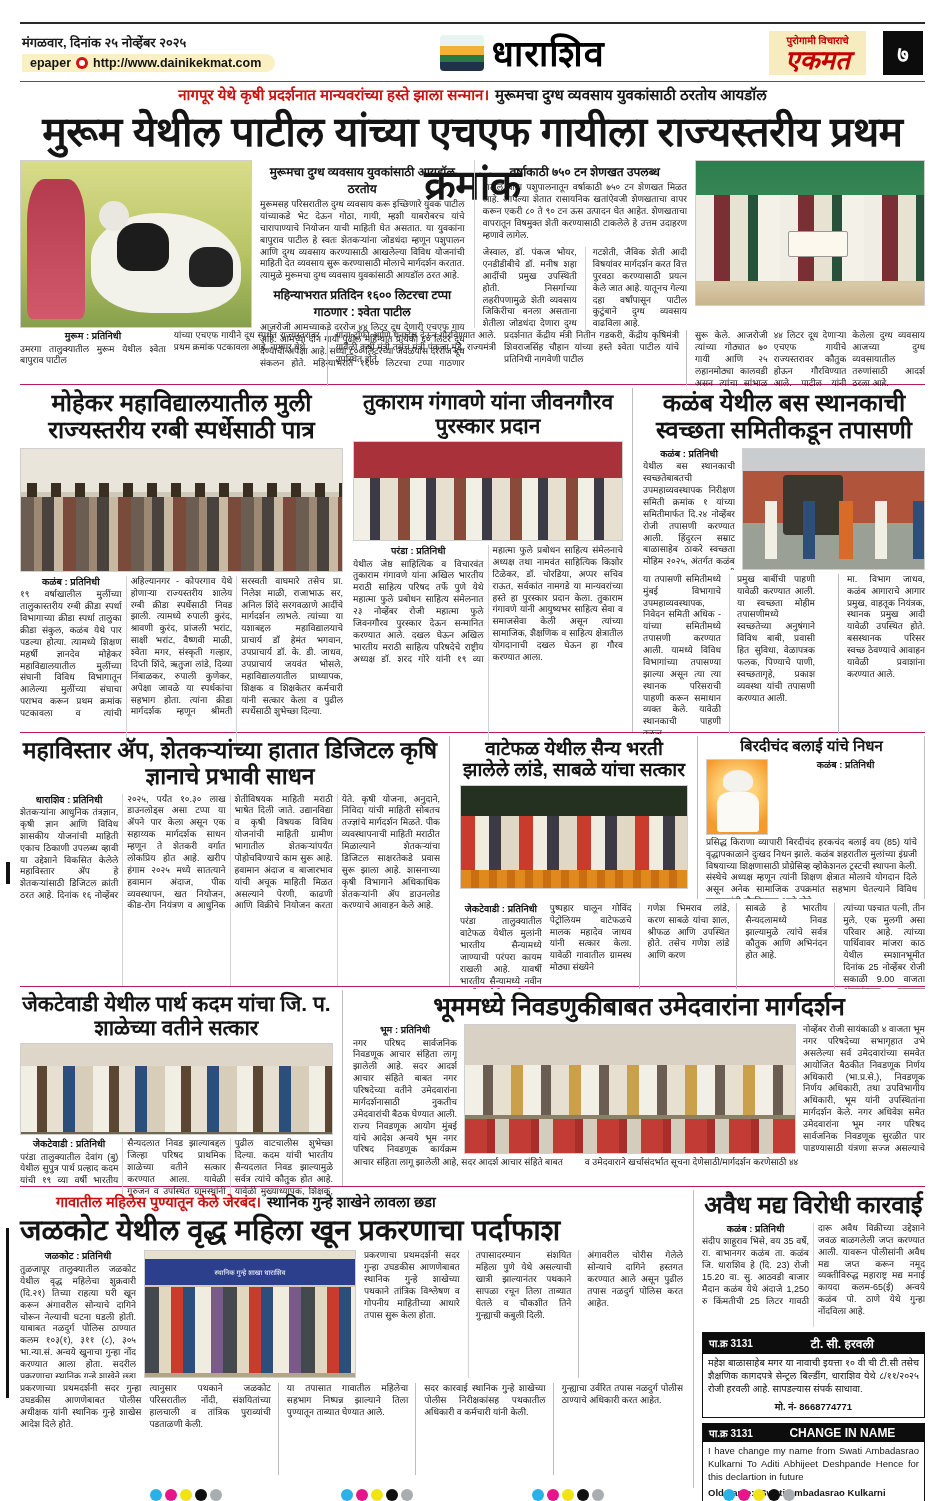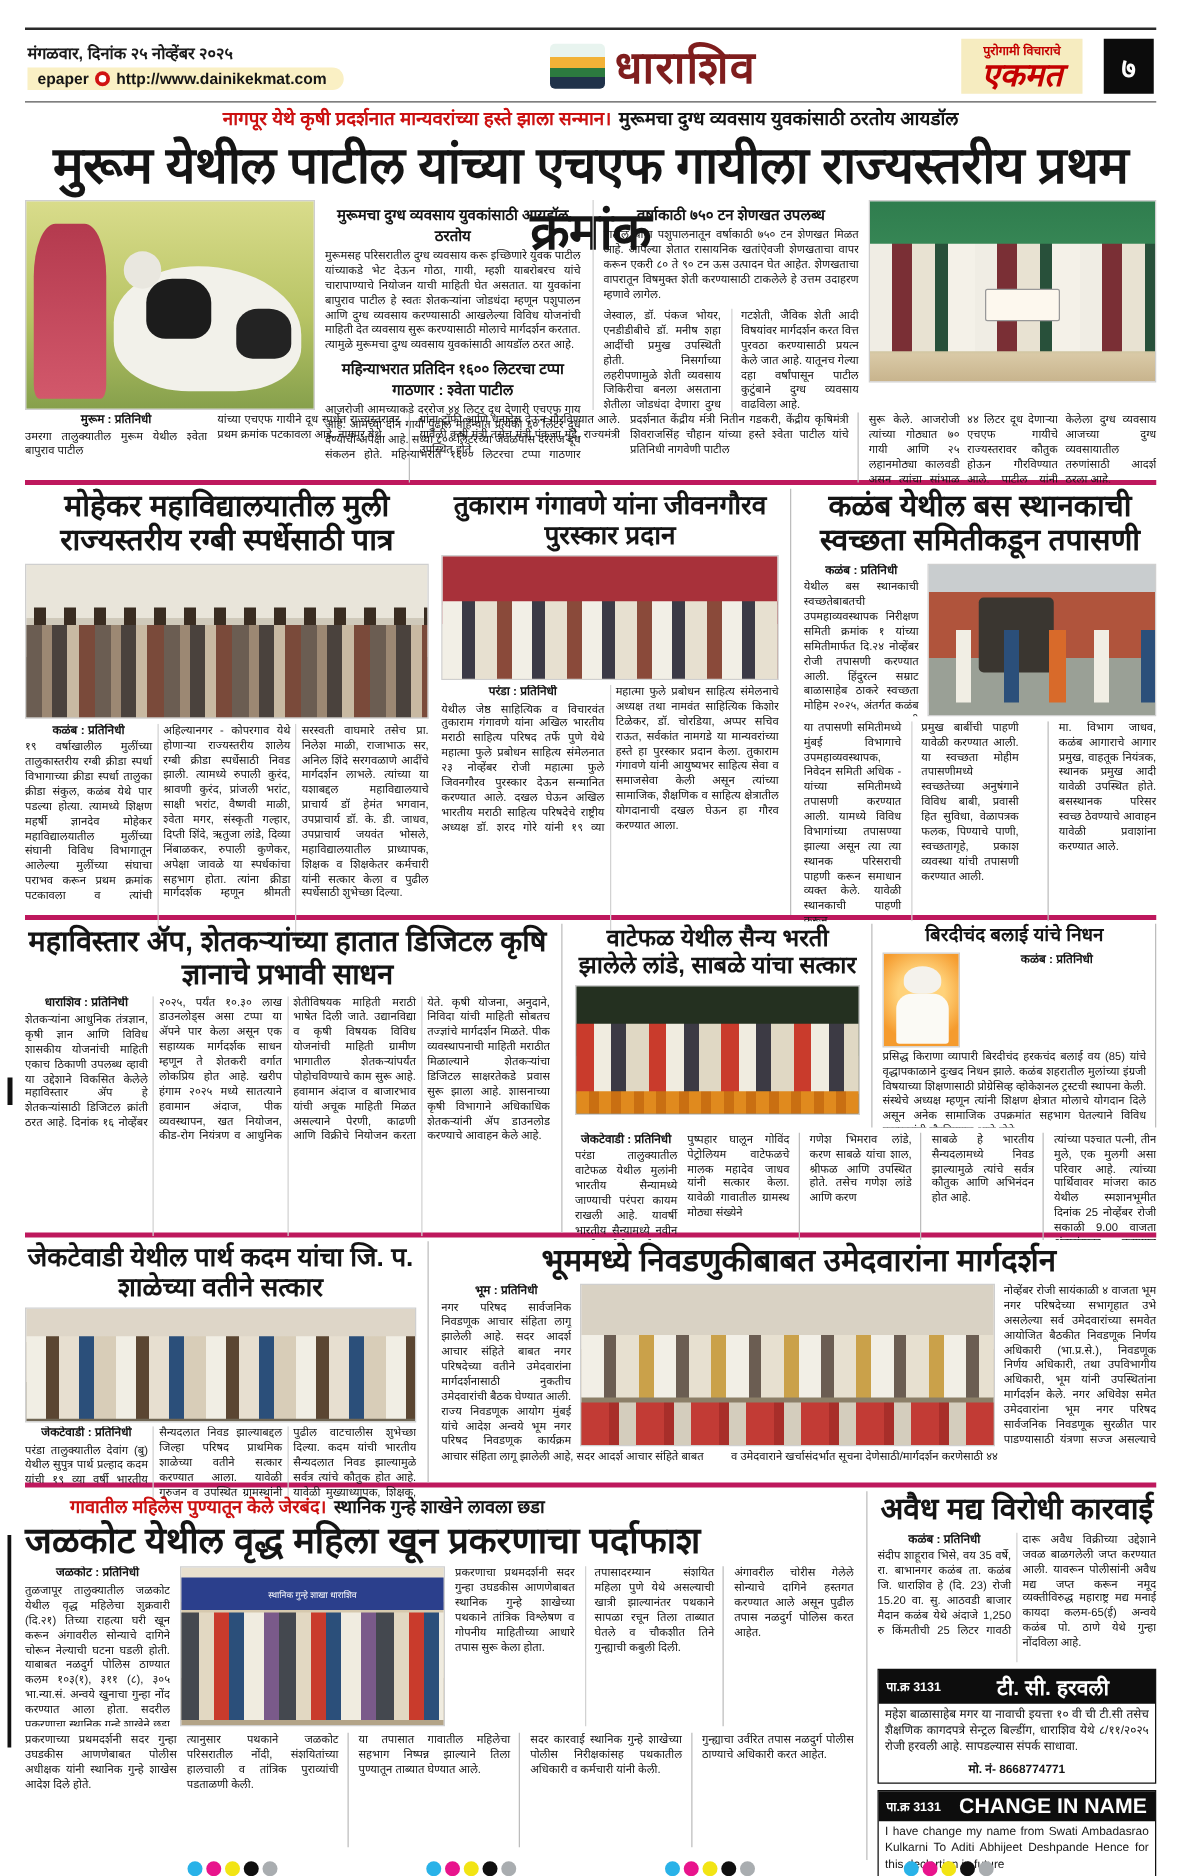--- a/index.html
+++ b/index.html
@@ -13,21 +13,21 @@
   .mh-left { display:flex; flex-direction:column; gap:3px; }
   .mh-date { font-weight:bold; font-size:13px; color:#1a1a1a; }
   .epaper-chip { background:#faf0c4; border-radius:0 12px 12px 0; padding:2px 14px 2px 8px;
                  display:flex; align-items:center; gap:5px; font-size:12.5px; font-weight:bold; width:max-content;}
   .epaper-icon { width:12px; height:12px; border-radius:50%; background:#d01212; display:inline-block;
                  position:relative; }
   .epaper-icon::after{ content:""; position:absolute; inset:3px; border-radius:50%; background:#fff; }
   .mh-center { display:flex; align-items:center; gap:8px; }
   .logo-art { width:44px; height:36px; border-radius:4px;
               background:linear-gradient(180deg,#e8f4ef 0 30%,#f2b237 30% 55%,#2c7a3f 55% 75%,#20324a 75% 100%); }
-  .edition-name { font-size:36px; font-weight:bold; letter-spacing:1px; color:#7f1d1d; }
+  .edition-name { font-size:36px; font-weight:bold; letter-spacing:1px; color:#000000; }
   .mh-right { display:flex; align-items:stretch; gap:17px; }
   .ekmat-chip { background:#f6ecc0; padding:2px 16px; text-align:center; }
   .ekmat-tag { color:#c40000; font-size:10px; font-weight:bold; }
   .ekmat-brand { color:#c40000; font-size:26px; font-weight:bold; font-style:italic; line-height:1; }
   .page-no-box { background:#0c0c0c; color:#fff; width:40px; display:flex; align-items:center;
                  justify-content:center; font-size:22px; font-weight:bold; }
   
   .kicker { height:24px; display:flex; align-items:center; justify-content:center; gap:6px;
             font-size:15px; font-weight:bold; }
   .kicker .red { color:#cc1111; }
@@ -37,39 +37,39 @@
   .dl-line { display:block; text-align:center; font-weight:bold; font-size:9.5px; margin-bottom:1px; }
   .body-text { font-size:9px; line-height:1.32; text-align:justify; overflow:hidden; }
   .cols-2 { column-count:2; column-gap:9px; column-rule:1px solid #d2d2d2; }
   .cols-3 { column-count:3; column-gap:9px; column-rule:1px solid #d2d2d2; }
   .cols-4 { column-count:4; column-gap:9px; column-rule:1px solid #d2d2d2; }
   .subhead { font-weight:bold; font-size:12px; text-align:center; margin:3px 0 2px; }
   
   .lead-sec { height:226px; display:flex; flex-direction:column; padding-top:2px; }
   .lead-top { display:flex; height:168px; gap:8px; }
   .lead-bottom { display:flex; gap:8px; height:56px; margin-top:2px; }
-  .sec { border-top:4px solid #be185d; display:flex; gap:10px; padding-top:3px; }
+  .sec { border-top:1px solid #be185d; display:flex; gap:10px; padding-top:3px; }
   .row2 { height:348px; }
   .row3 { height:254px; }
   .row4 { height:200px; }
   .bottom-sec { height:302px; }
   .vsep { border-right:1px solid #bdbdbd; }
   
   .photo { position:relative; overflow:hidden; border:1px solid #cfcfcf; background:#d8d4ca; flex-shrink:0; }
   .crowd { position:absolute; left:0; right:0;
            background:repeating-linear-gradient(90deg,#6b5d52 0 13px,#9c8873 13px 21px,#4a423d 21px 33px,#c8b9a2 33px 42px,#7a4a3a 42px 55px); }
   .heads { position:absolute; left:0; right:0;
            background:repeating-linear-gradient(90deg,transparent 0 6px,#3a2d22 6px 16px,transparent 16px 24px); }
   .strip { position:absolute; left:0; right:0; }
   .blob { position:absolute; border-radius:40% 40% 30% 30%; }
   
   .ad-box { border:1.5px solid #111; margin-top:5px; }
   .ad-bar { background:#0d0d0d; color:#fff; display:flex; align-items:center; padding:2px 6px; gap:14px; }
   .ad-ref { font-size:10px; font-weight:bold; }
-  .ad-title { flex:1; text-align:center; font-size:17px; font-weight:bold; }
+  .ad-title { flex:1; text-align:center; font-size:12px; font-weight:bold; }
   .ad-body { font-size:9.5px; padding:3px 5px; text-align:justify; line-height:1.35; }
   .ad-center { text-align:center; font-weight:bold; }
   
   .dots-row { height:14px; display:flex; justify-content:space-around; align-items:center; padding:0 70px; }
   .dot-cluster { display:flex; gap:3px; }
   .dot { width:12px; height:12px; border-radius:50%; }
   .d-c{background:#29b2e8}.d-m{background:#e8148c}.d-y{background:#f2e414}.d-k{background:#101010}.d-g{background:#a9adb0}
   .regmark { position:absolute; left:6px; width:4px; background:#111; }
 </style>
 </head>

